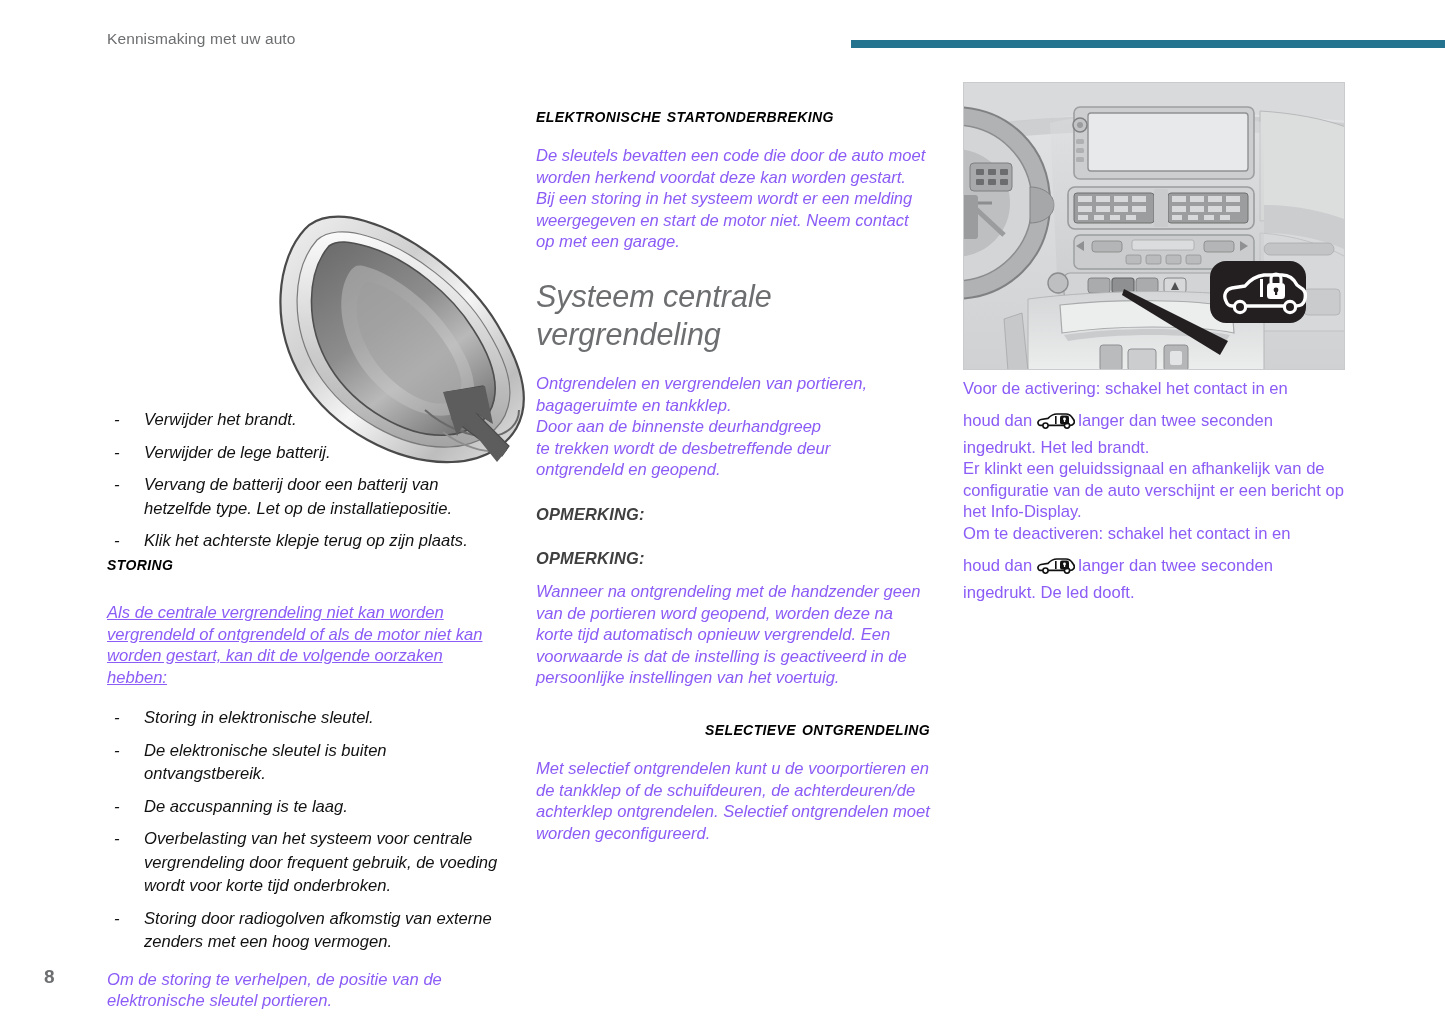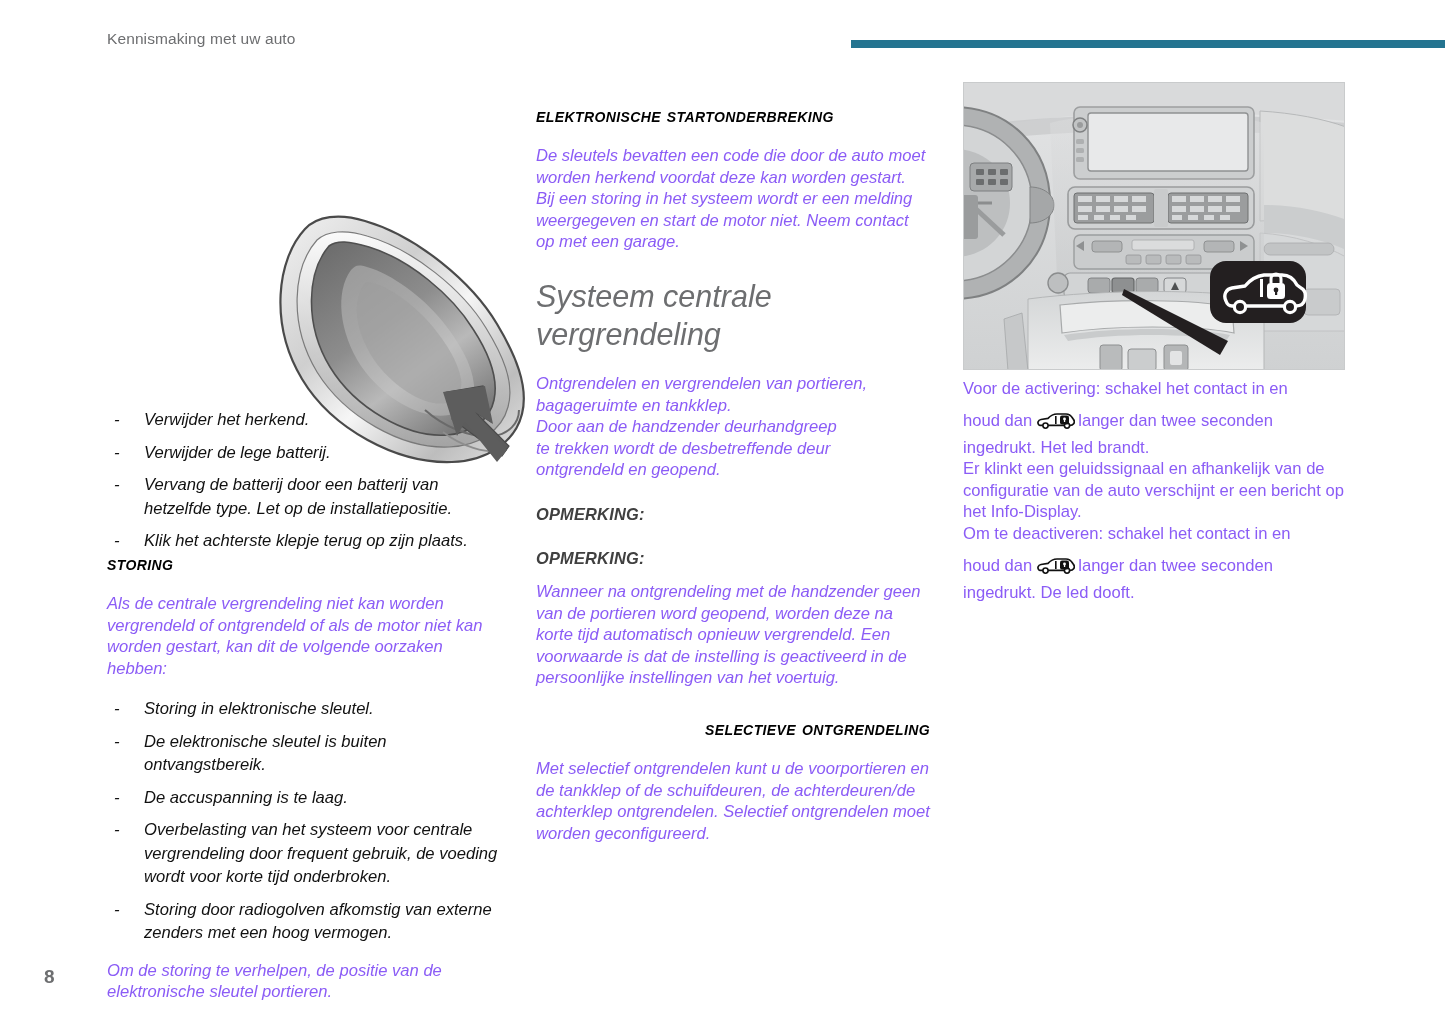--- a/index.html
+++ b/index.html
@@ -63,21 +63,21 @@
 
   
   p, .para {
     margin: 0;
     font-size: 16.6px;
     line-height: 21.6px;
     color: #8b5cf6;
   }
   .para + .para { margin-top: 0; }
   .gap { margin-top: 15px; }
-  .gap-sm { margin-top: 14px; }
+  .gap-sm { margin-top: 23px; text-decoration: underline; }
 
   
   .h-smallcaps {
     font-size: 19.5px;
     font-weight: bold;
     line-height: 31px;
     letter-spacing: 0.4px;
     color: #000;
     margin: 0;
     font-variant: small-caps;
@@ -218,21 +218,21 @@
 
       <path d="M 178 236 C 196 252 222 264 246 262 C 262 260 272 249 272 236" fill="none" stroke="#6a6a6a" stroke-width="2"></path>
       <path d="M 196 258 C 214 272 238 280 258 277" fill="none" stroke="#8d8d8d" stroke-width="1.6"></path>
 
       <path d="M 255 282 L 205 245 L 218 231 L 200 218 L 236 212 L 244 248 L 227 237 L 262 272 Z" fill="#5c5c5c" stroke="#4a4a4a" stroke-width="1.2"></path>
       <polygon points="196,218 238,212 246,250 228,238 260,276 250,288 218,248 210,262" fill="#5d5d5d"></polygon>
     </svg>
   </div>
 
   <ul class="dashlist" style="position:absolute; top:312px; left:0; width:400px;">
-    <li><span class="dash">-</span><span>Verwijder het herkend.</span></li>
+    <li><span class="dash">-</span><span>Verwijder het brandt.</span></li>
     <li><span class="dash">-</span><span>Verwijder de lege batterij.</span></li>
     <li><span class="dash">-</span><span>Vervang de batterij door een batterij van hetzelfde type. Let op de installatiepositie.</span></li>
     <li><span class="dash">-</span><span>Klik het achterste klepje terug op zijn plaats.</span></li>
   </ul>
 
   <div style="position:absolute; top:452px; left:0; width:400px;">
     <h2 class="h-smallcaps">Storing</h2>
     <p class="para gap-sm">Als de centrale vergrendeling niet kan worden vergrendeld of ontgrendeld of als de motor niet kan worden gestart, kan dit de volgende oorzaken hebben:</p>
 
     <ul class="dashlist" style="margin-top:18px;">
@@ -250,21 +250,21 @@
 <div class="col col-mid">
 
   <h2 class="h-smallcaps" style="margin-top:4px;">Elektronische startonderbreking</h2>
 
   <p class="para" style="margin-top:14px;">De sleutels bevatten een code die door de auto moet worden herkend voordat deze kan worden gestart.</p>
   <p class="para">Bij een storing in het systeem wordt er een melding weergegeven en start de motor niet. Neem contact op met een garage.</p>
 
   <h1 class="h-chapter" style="margin-top:24px;">Systeem centrale vergrendeling</h1>
 
   <p class="para" style="margin-top:20px;">Ontgrendelen en vergrendelen van portieren, bagageruimte en tankklep.</p>
-  <p class="para">Door aan de handzender deurhandgreep</p>
+  <p class="para">Door aan de binnenste deurhandgreep</p>
   <p class="para">te trekken wordt de desbetreffende deur</p>
   <p class="para">ontgrendeld en geopend.</p>
 
   <h3 class="h-note" style="margin-top:22px;">OPMERKING:</h3>
 
   <h3 class="h-note" style="margin-top:22px;">OPMERKING:</h3>
   <p class="para" style="margin-top:12px;">Wanneer na ontgrendeling met de handzender geen van de portieren word geopend, worden deze na korte tijd automatisch opnieuw vergrendeld. Een voorwaarde is dat de instelling is geactiveerd in de persoonlijke instellingen van het voertuig.</p>
 
   <h2 class="h-smallcaps" style="margin-top:24px;text-align:right;">Selectieve ontgrendeling</h2>
   <p class="para" style="margin-top:14px;">Met selectief ontgrendelen kunt u de voorportieren en de tankklep of de schuifdeuren, de achterdeuren/de achterklep ontgrendelen. Selectief ontgrendelen moet worden geconfigureerd.</p>

